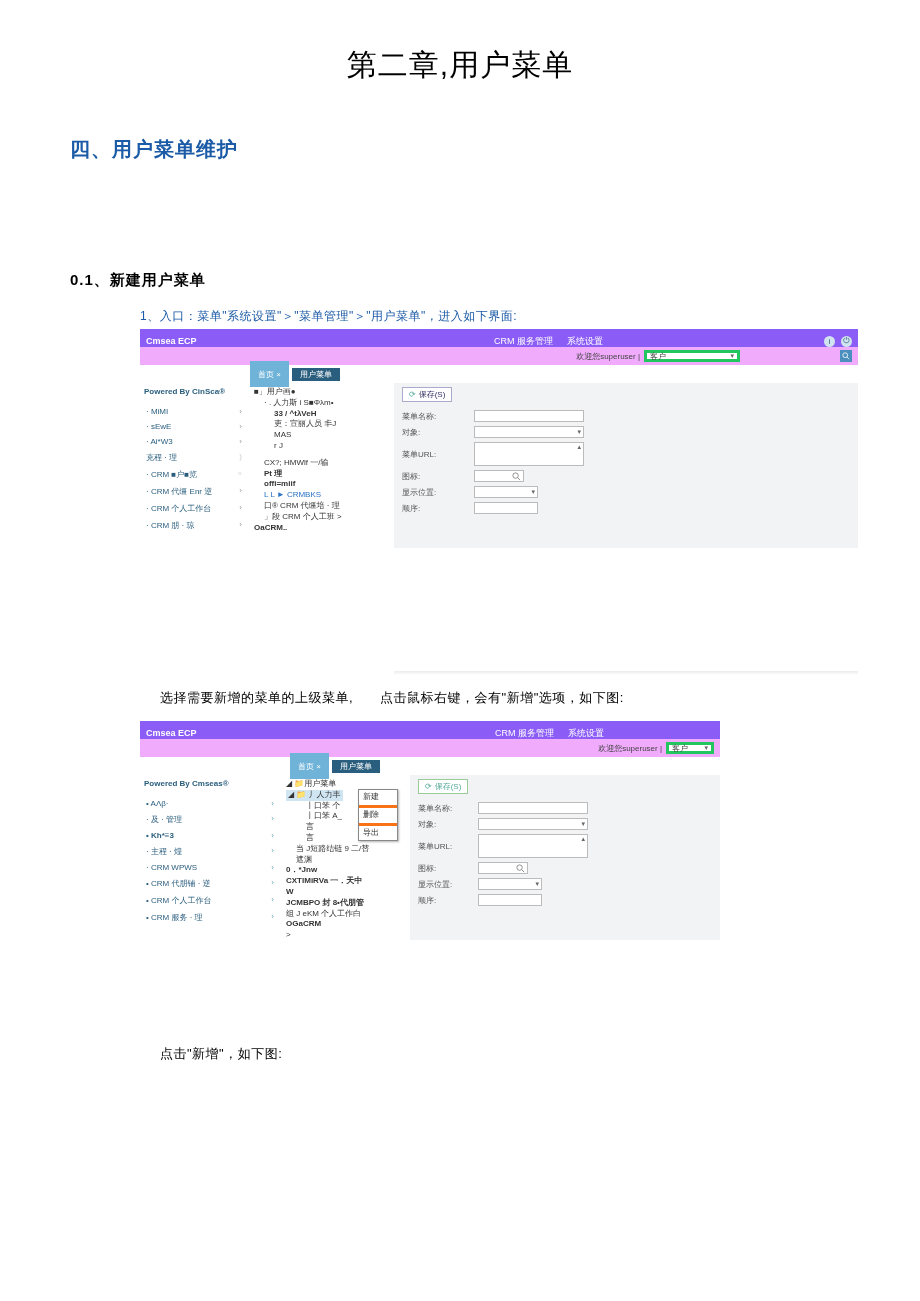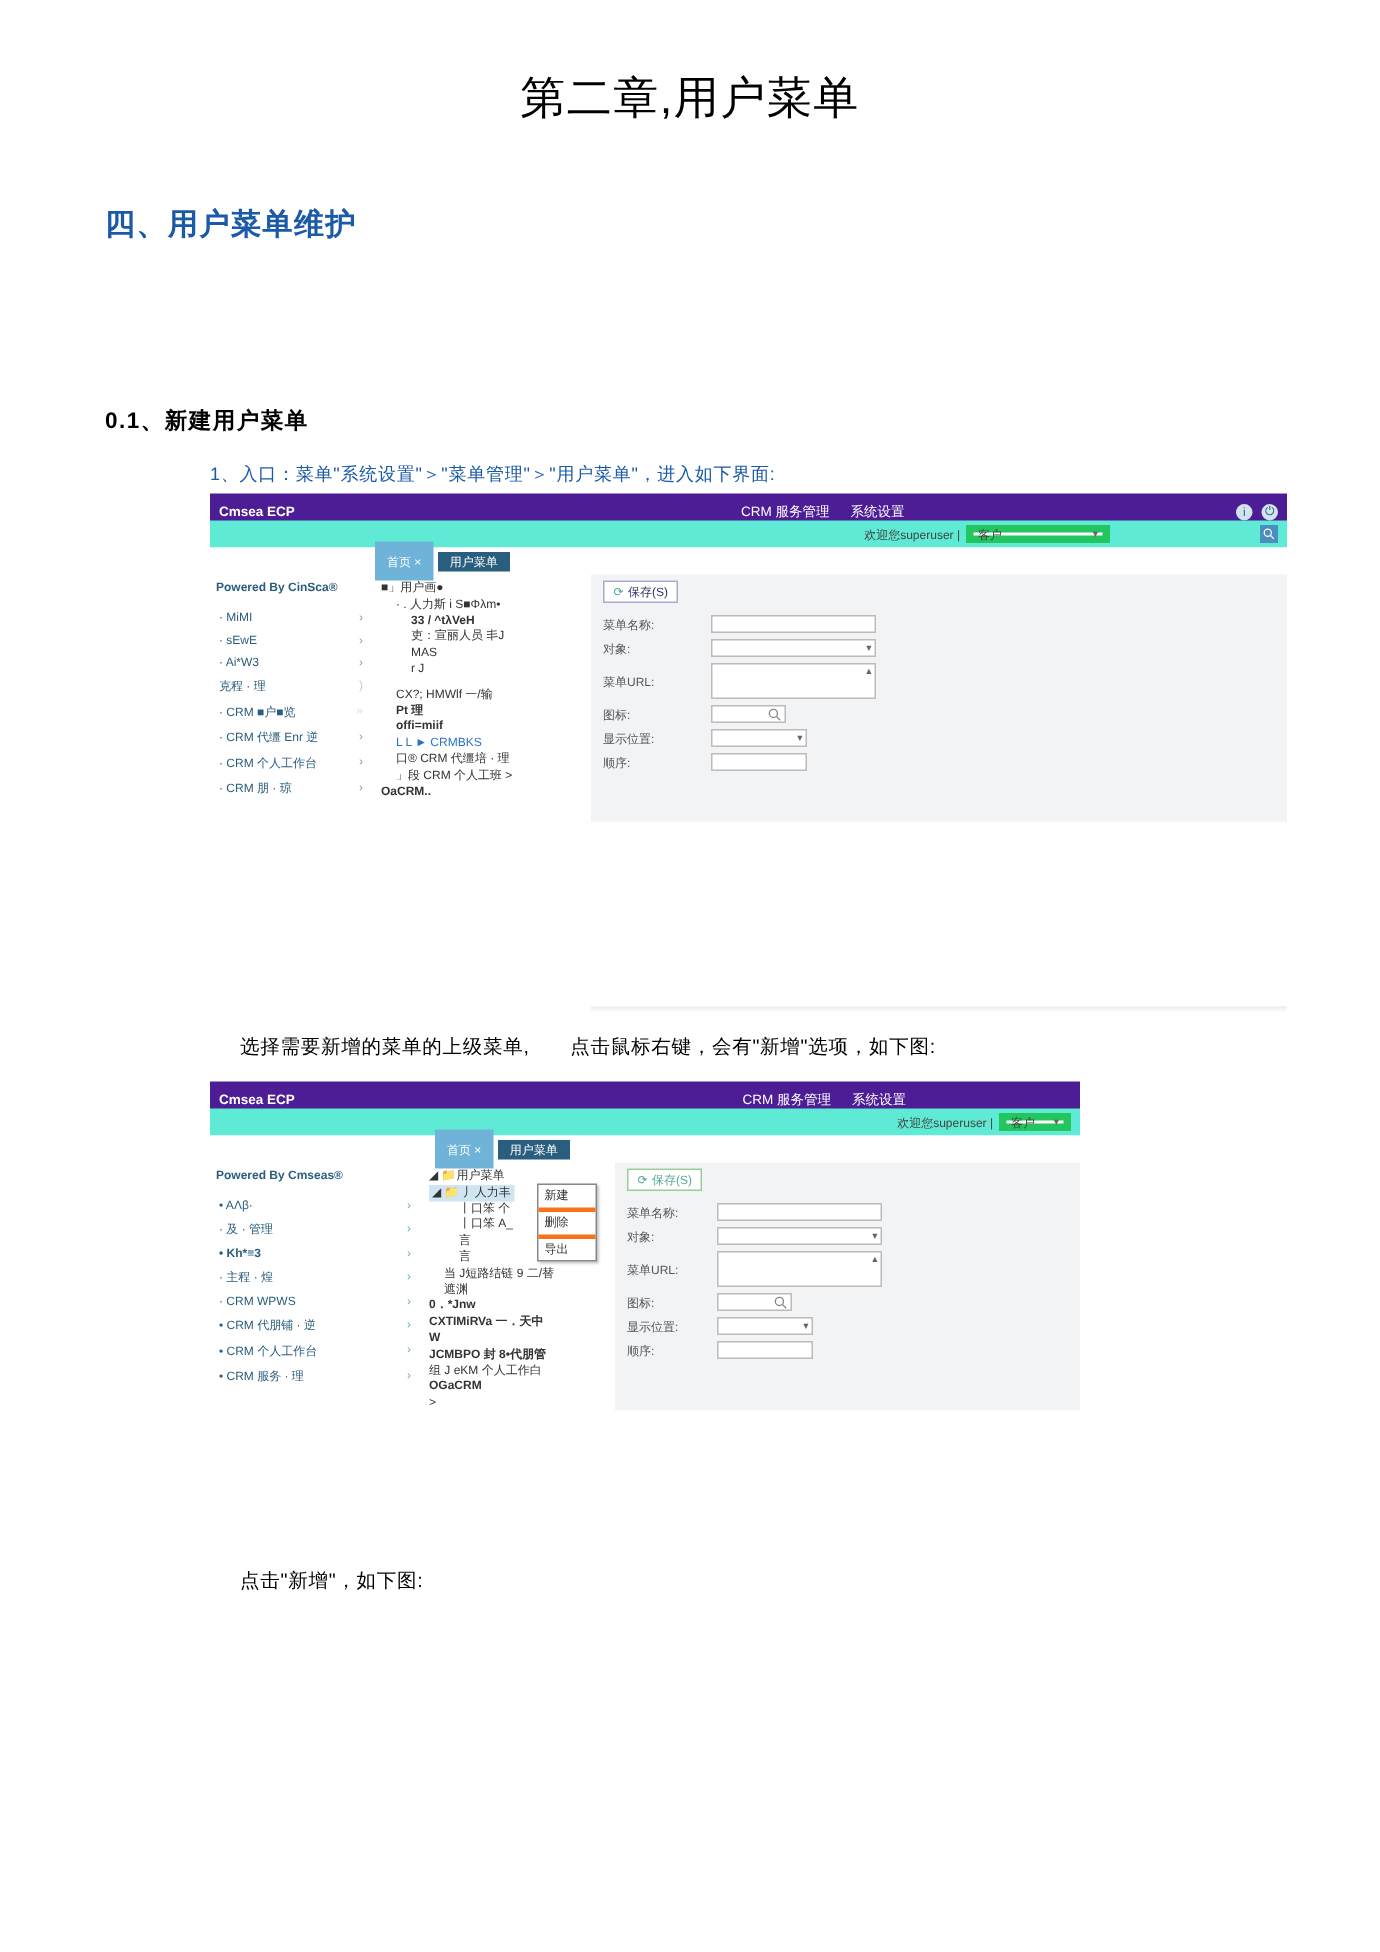--- a/index.html
+++ b/index.html
@@ -53,48 +53,48 @@
     position: relative;
     background: #fff;
   }
   .shot1 { width: 718px; height: 346px; }
   .shot2 { width: 580px; height: 204px; }
 
   
   .topbar {
     position: absolute; left: 0; right: 0; top: 0;
     height: 18px;
-    background: #4c1d95;
+    background: #8b5cf6;
     color: #fff;
     font-size: 9px;
     display: flex; align-items: center;
     padding: 12px 6px;
   }
   .topbar .brand { font-weight: 600; }
   .topbar .tabs { position: absolute; left: 354px; display: flex; gap: 14px; font-size: 9px; }
   .shot2 .topbar .tabs { left: 355px; }
   .topbar .right-icons { margin-left: auto; display: flex; gap: 6px; }
   .ico-circle {
     width: 11px; height: 11px; border-radius: 50%;
     background: #d1e3ee; color: #2a5e7e; font-size: 8px;
     display:flex; align-items:center; justify-content:center;
   }
 
   .userbar {
     position: absolute; left: 0; right: 0; top: 18px;
     height: 18px;
-    background: #5eead4;
+    background: #f0abfc;
     font-size: 8px;
     display: flex; align-items: center;
     justify-content: flex-end;
     padding: 0 6px;
     color: #444;
   }
   .userbar .sel {
-    background:#fff; border:5px solid #22c55e; height:12px;
+    background:#fff; border:3px solid #22c55e; height:12px;
     width: 96px; margin-left:4px; display:flex; align-items:center;
     padding:0 3px; font-size:8px; justify-content:space-between;
   }
   .userbar .sel .caret { font-size:7px; color:#666; }
   .userbar .search {
     width:12px; height:12px; background:#4b8fbf; margin-left:100px;
     display:flex; align-items:center; justify-content:center; color:#fff; font-size:8px;
   }
 
   .crumbbar {

